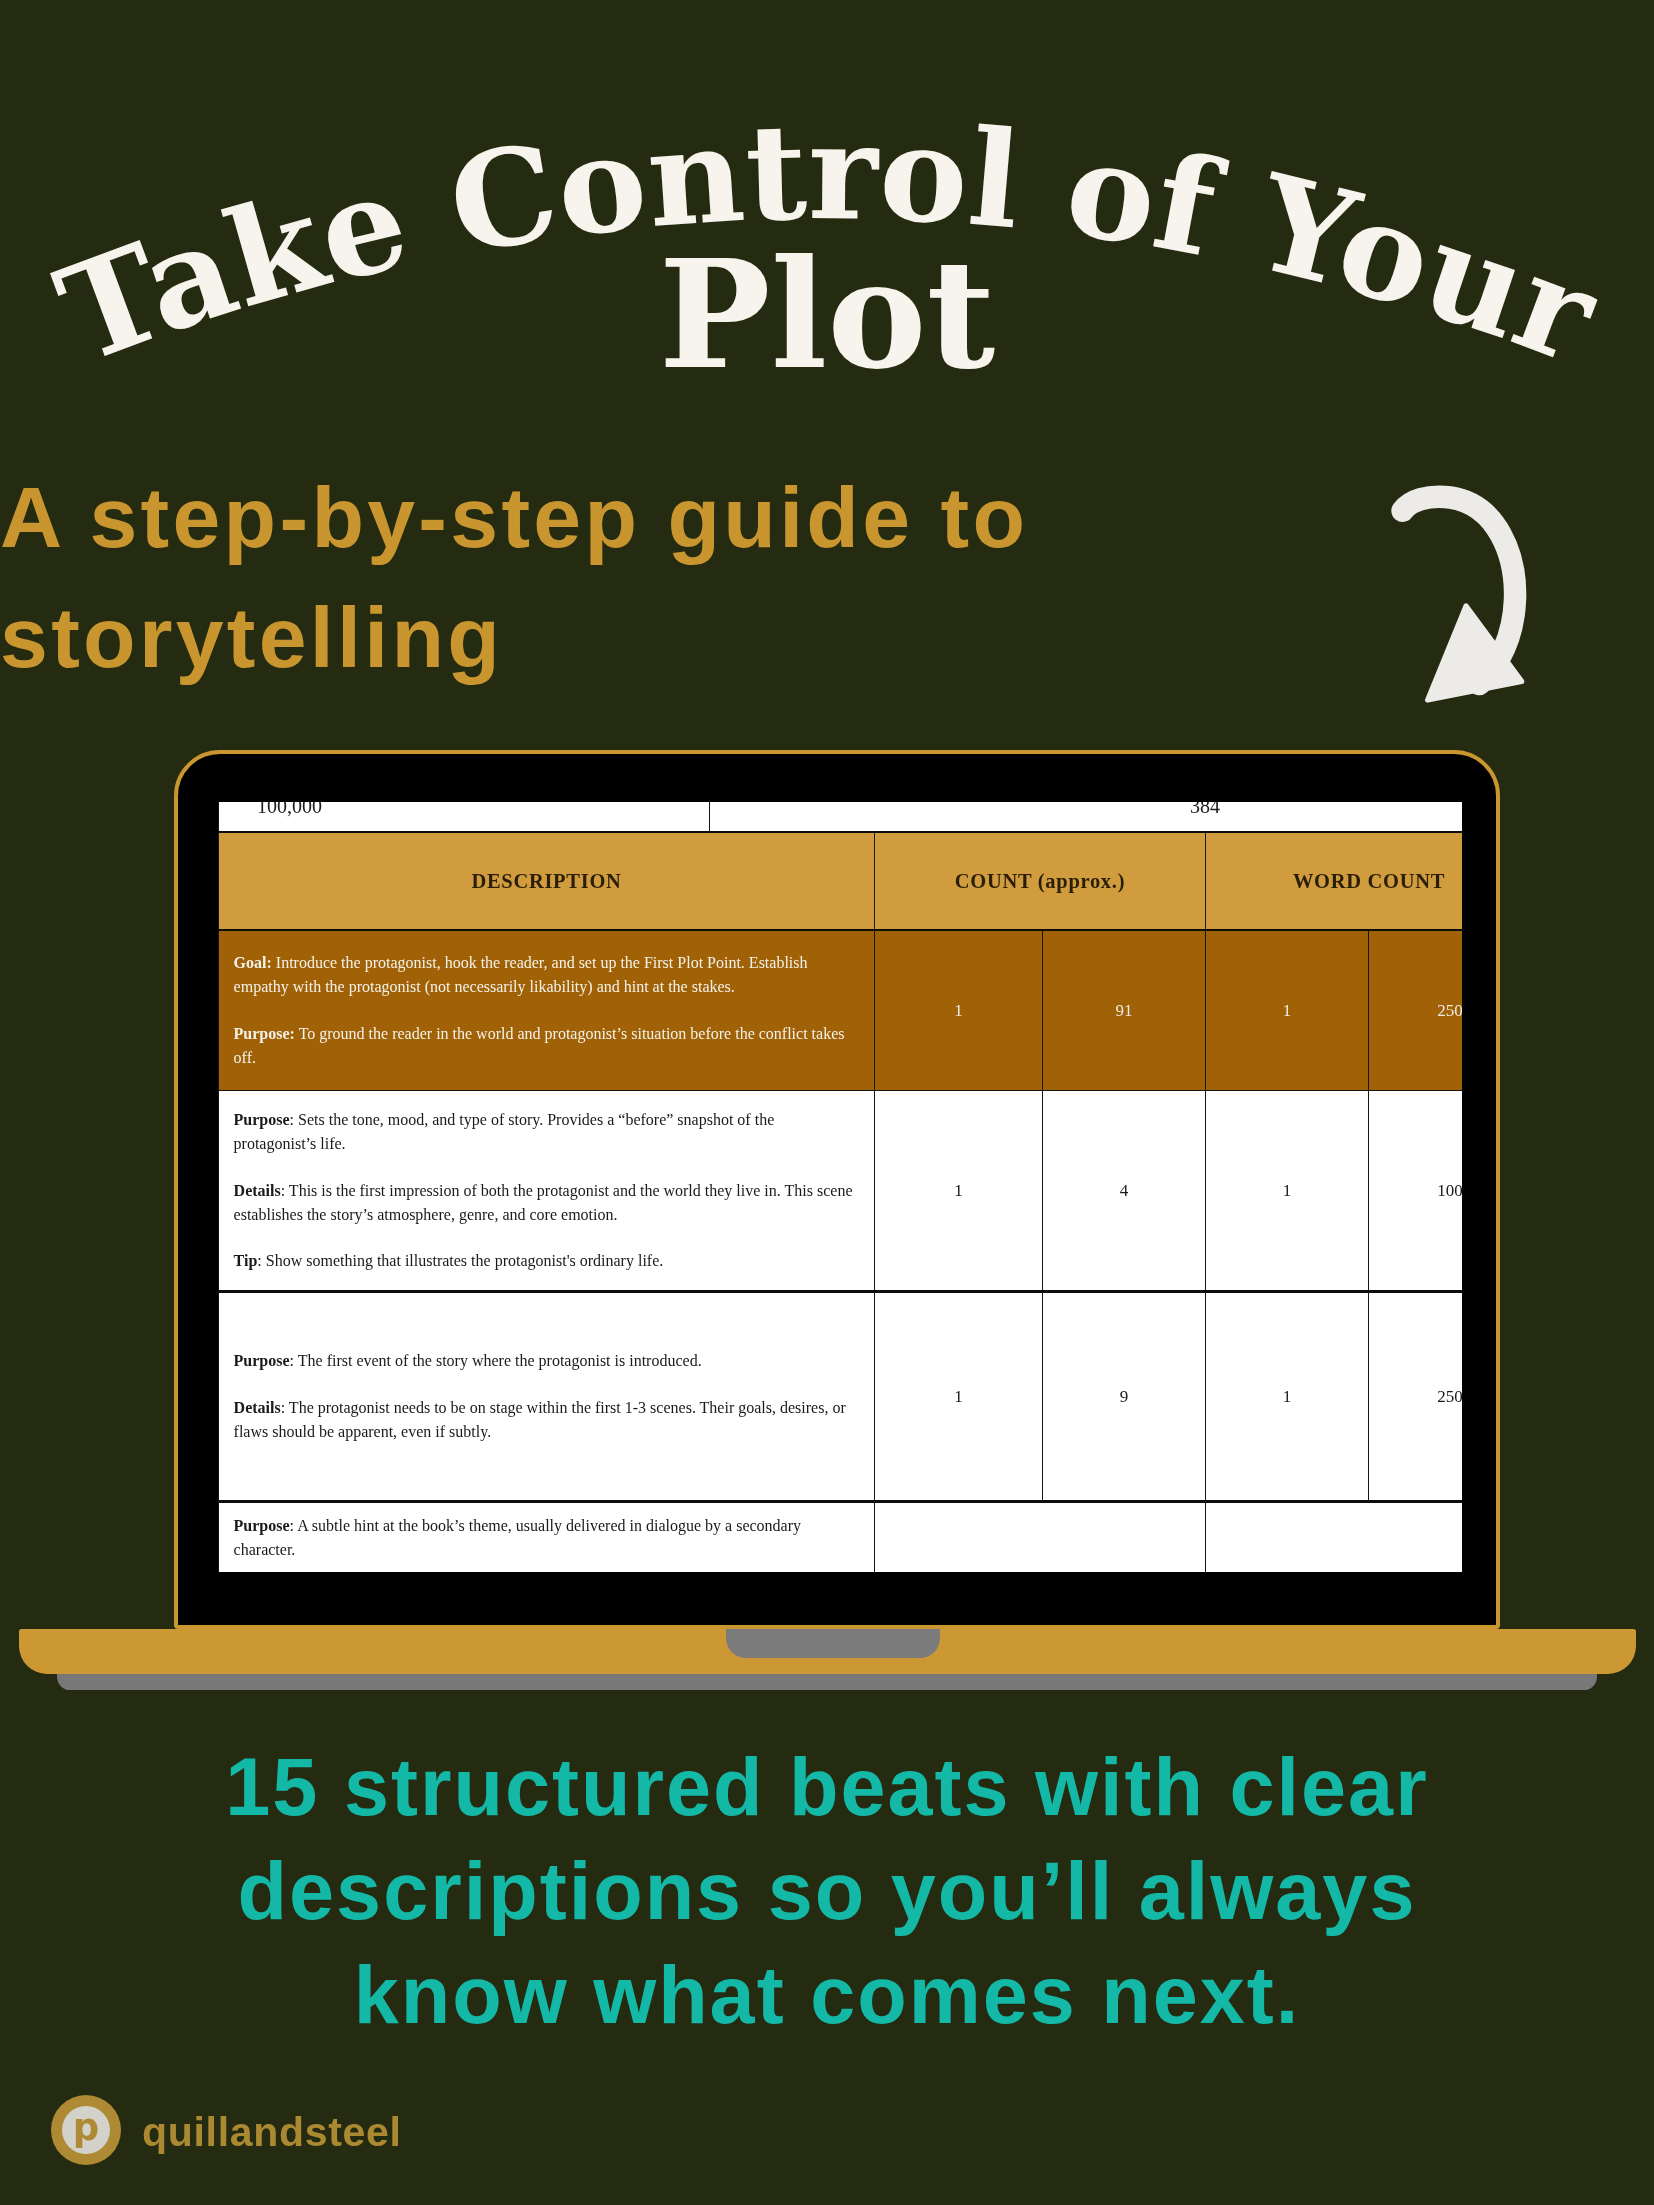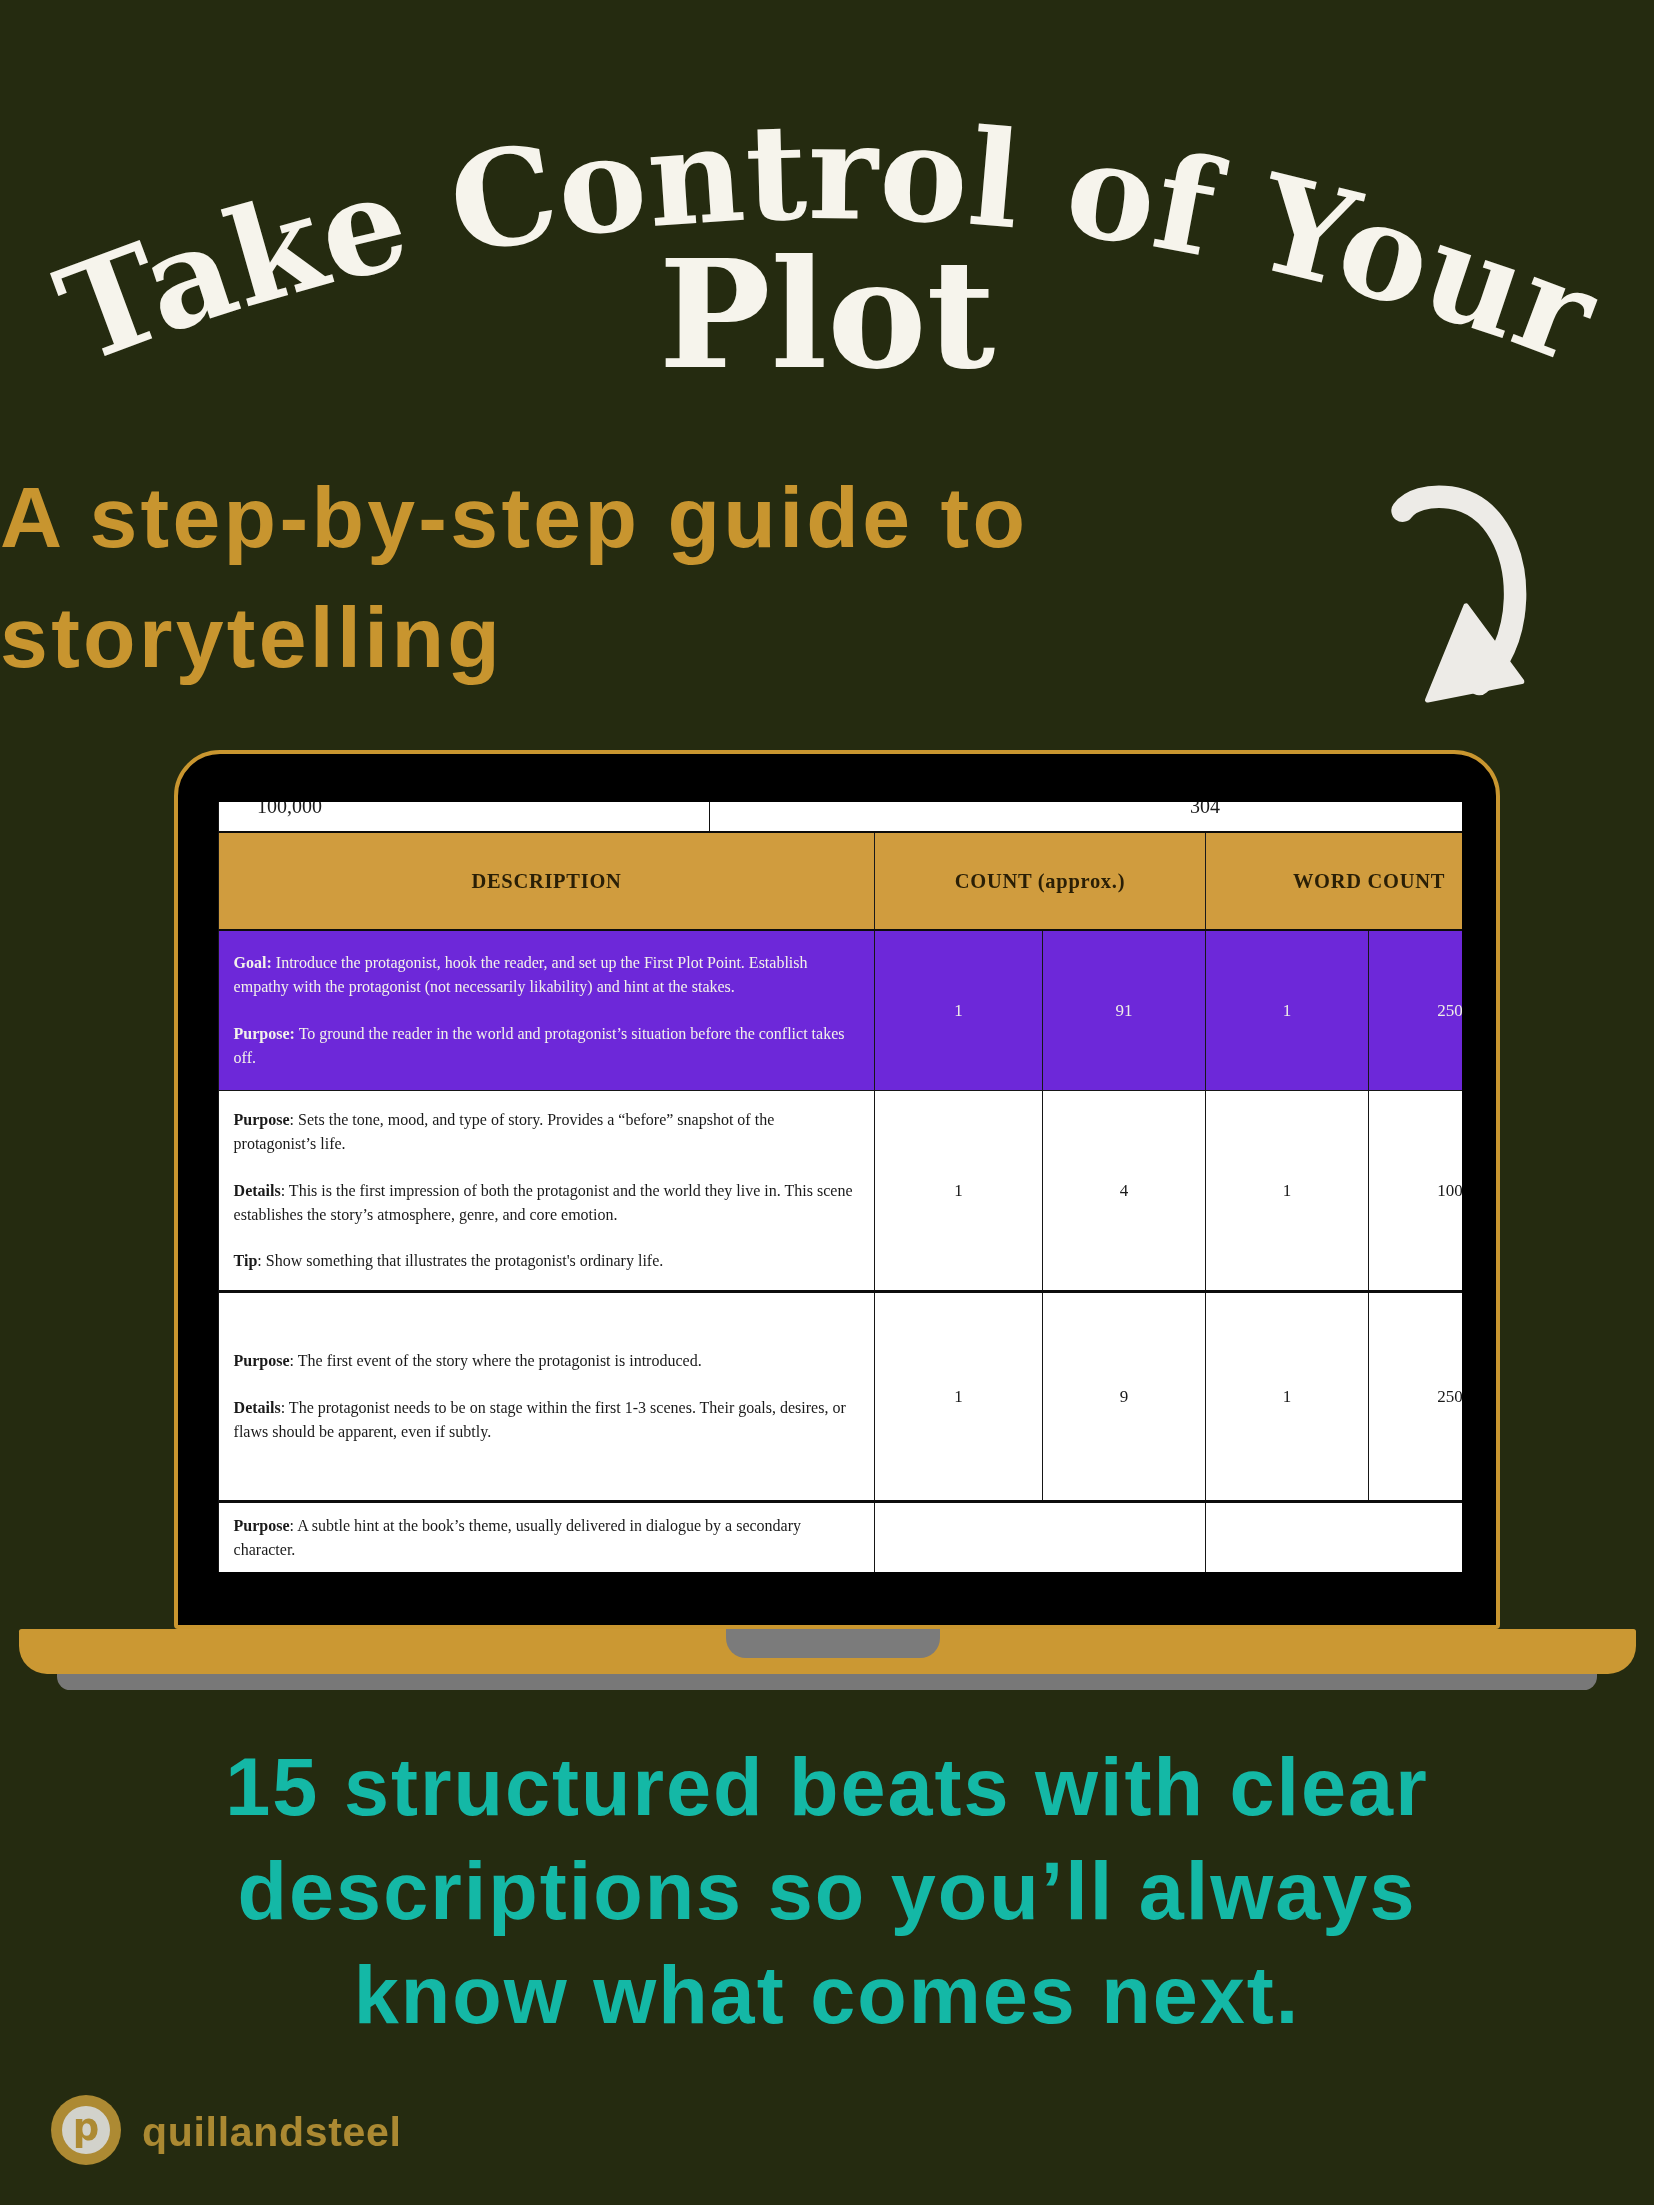--- a/index.html
+++ b/index.html
@@ -40,21 +40,21 @@
   .strip-cell span{display:block;margin-top:-6.6px;line-height:22.5px;}
   .thead{grid-template-columns:656px 331px 327px;height:98px;background:#d09c3e;border-bottom:2px solid #0d0d0d;}
   .th{
     display:flex;align-items:center;justify-content:center;box-sizing:border-box;
     border-right:1.3px solid #1a1a1a;
     font-family:"Liberation Serif",serif;font-weight:700;font-size:20.5px;
     letter-spacing:0.7px;color:#2a1f06;text-align:center;
   }
   .data-row{grid-template-columns:656px 168px 163px 163px 163px;background:#ffffff;border-bottom:1.3px solid #161616;}
   .data-row.merged{grid-template-columns:656px 331px 327px;}
-  .data-row.dark{background:#6d28d9;color:#f3f2ea;}
+  .data-row.dark{background:#a16207;color:#f3f2ea;}
   .data-row.thick{border-bottom:3.3px solid #0d0d0d;}
   .data-row.last{border-bottom:2.6px solid #0d0d0d;}
   .r1{min-height:160px;} .r2{min-height:202px;} .r3{min-height:210px;} .r4{min-height:68px;}
   .desc-cell{
     box-sizing:border-box;border-right:1.3px solid #161616;
     display:flex;flex-direction:column;justify-content:center;
     padding:10.6px 17px 10.6px 14.6px;
     font-family:"Liberation Serif",serif;font-size:16px;line-height:24px;color:#1a1a1a;
   }
   .dark .desc-cell{color:#f3f2ea;}
@@ -126,21 +126,21 @@
 
 <div class="laptop-screen">
   <div class="screen-viewport">
     <div class="sheet">
 
       <div class="t-row strip">
         <div class="strip-cell c1">
           <span>100,000</span>
         </div>
         <div class="strip-cell c2">
-          <span>304</span>
+          <span>384</span>
         </div>
       </div>
 
       <div class="t-row thead">
         <div class="th">DESCRIPTION</div>
         <div class="th">COUNT (approx.)</div>
         <div class="th">WORD COUNT</div>
       </div>
 
       <div class="t-row data-row dark r1">

